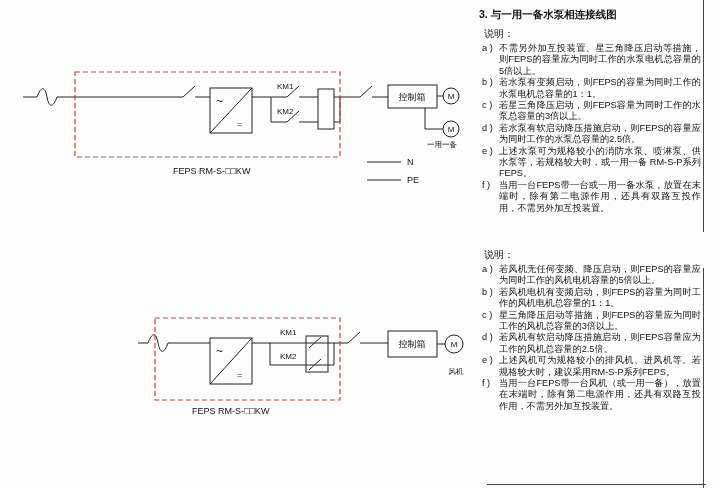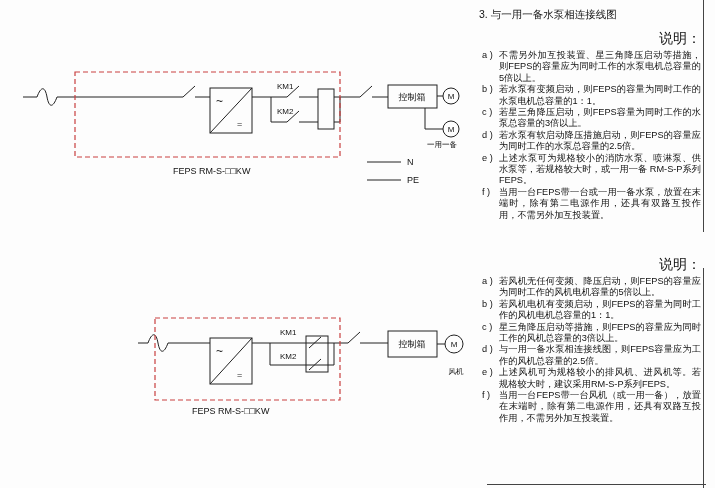--- a/index.html
+++ b/index.html
@@ -13,22 +13,22 @@
   .wire   { stroke:#222; stroke-width:1; fill:none; }
   .comp   { stroke:#222; stroke-width:1; fill:none; }
   .fepsbox{ stroke:#c94040; stroke-width:1.2; fill:none; stroke-dasharray:5 3; }
   .sym    { font-size:12px; fill:#222; }
   .sym2   { font-size:9px; fill:#222; }
   .lbl    { font-size:8px; fill:#111; }
   .lbl9   { font-size:9px; fill:#111; }
   .cap    { font-size:7.5px; fill:#111; }
   .mid    { text-anchor:middle; }
   .notes  { position:absolute; left:479px; width:222px; }
-  .sec-title { font-size:10.5px; font-weight:normal; margin:0 0 5px 0; }
-  .notes-heading { font-size:14px; margin:8px 0 2px 5px;text-align:right; }
+  .sec-title { font-size:10.5px; font-weight:bold; margin:0 0 5px 0; }
+  .notes-heading { font-size:10px; margin:0 0 2px 5px; }
   .item { display:flex; font-size:9.2px; line-height:11.4px; margin-left:3px; }
   .item-label { width:17px; flex-shrink:0; }
   .item-text { flex:1; text-align:justify; }
   .vline { position:absolute; left:703px; width:1px; background:#444; }
   .hline { position:absolute; left:487px; top:484px; width:219px; height:1px; background:#444; }
 </style>
 </head>
 <body>
 
 <div class="page">
@@ -157,21 +157,21 @@
     <div class="item">
       <span class="item-label">b )</span>
       <span class="item-text">若风机电机有变频启动，则FEPS的容量为同时工作的风机电机总容量的1：1。</span>
     </div>
     <div class="item">
       <span class="item-label">c )</span>
       <span class="item-text">星三角降压启动等措施，则FEPS的容量应为同时工作的风机总容量的3倍以上。</span>
     </div>
     <div class="item">
       <span class="item-label">d )</span>
-      <span class="item-text">与一用一备水泵相连接线图，则FEPS容量应为工作的风机总容量的2.5倍。</span>
+      <span class="item-text">若风机有软启动降压措施启动，则FEPS容量应为工作的风机总容量的2.5倍。</span>
     </div>
     <div class="item">
       <span class="item-label">e )</span>
       <span class="item-text">上述风机可为规格较小的排风机、进风机等。若规格较大时，建议采用RM-S-P系列FEPS。</span>
     </div>
     <div class="item">
       <span class="item-label">f )</span>
       <span class="item-text">当用一台FEPS带一台风机（或一用一备），放置在末端时，除有第二电源作用，还具有双路互投作用，不需另外加互投装置。</span>
     </div>
   </div>

